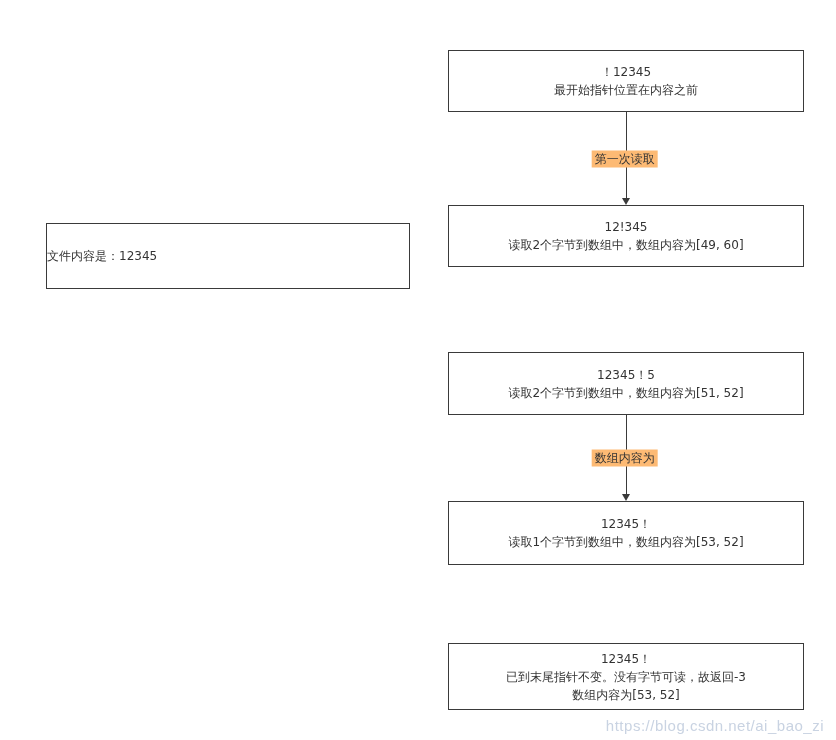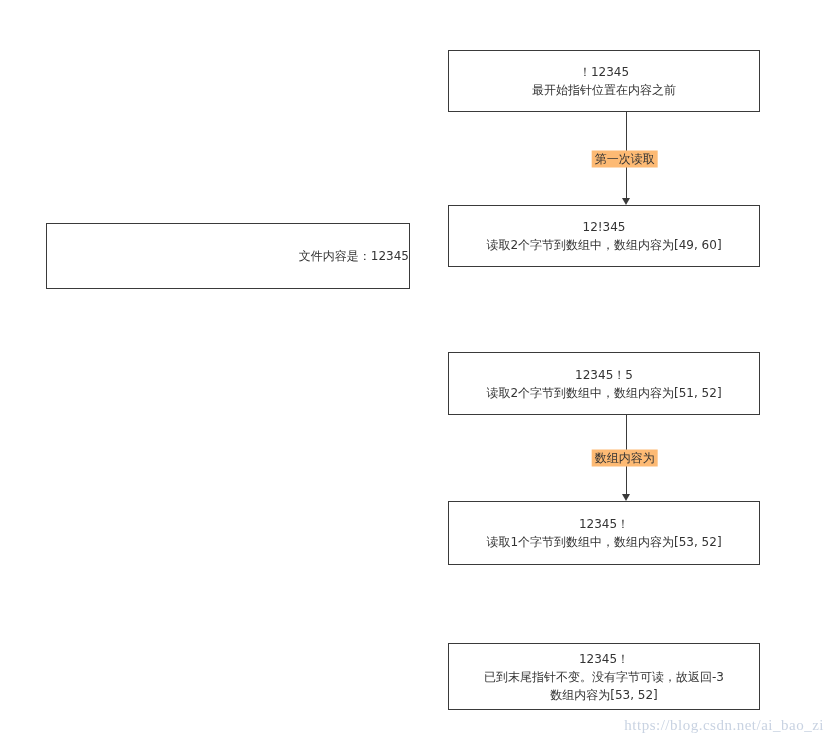--- a/index.html
+++ b/index.html
@@ -12,21 +12,21 @@
     width: 836px;
     height: 740px;
     background: #ffffff;
     font-family: "DejaVu Sans", "Liberation Sans", sans-serif;
     color: #333333;
     overflow: hidden;
   }
   .fbox {
     position: absolute;
     left: 448px;
-    width: 312px;
+    width: 356px;
     box-sizing: border-box;
     border: 1px solid #3a3a3a;
     background: #ffffff;
     display: flex;
     flex-direction: column;
     justify-content: center;
     align-items: center;
     text-align: center;
     font-size: 12px;
     line-height: 18px;
@@ -34,21 +34,21 @@
   .leftbox {
     position: absolute;
     left: 46px;
     top: 223px;
     width: 364px;
     height: 66px;
     box-sizing: border-box;
     border: 1px solid #3a3a3a;
     background: #ffffff;
     display: flex;
-    justify-content: flex-end;
+    justify-content: flex-start;
     align-items: center;
     font-size: 12px;
   }
   .arrow {
     position: absolute;
     left: 448px;
     width: 356px;
   }
   .aline {
     position: absolute;
@@ -77,21 +77,21 @@
     transform: translate(-52%, -50%);
     background: #fdba74;
     padding: 0 3px;
     font-size: 12px;
     white-space: nowrap;
   }
   .watermark {
     position: absolute;
     right: 12px;
     bottom: 6px;
-    font-family: Liberation Serif, serif;
+    font-family: Liberation Sans, sans-serif;
     font-size: 15px;
     color: #c9d3e2;
     letter-spacing: 0.5px;
     white-space: nowrap;
   }
 </style>
 </head>
 <body>
 
 <div class="canvas">

